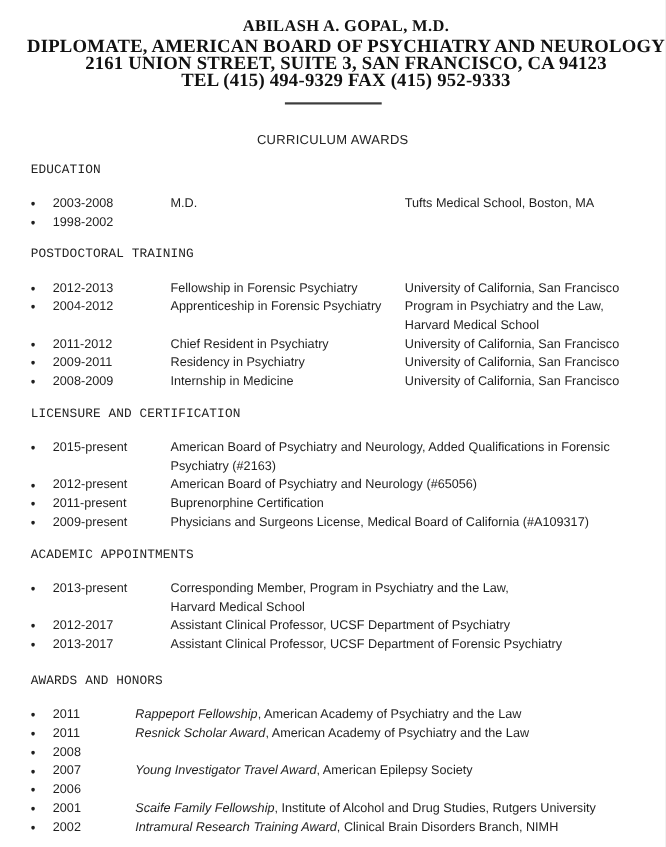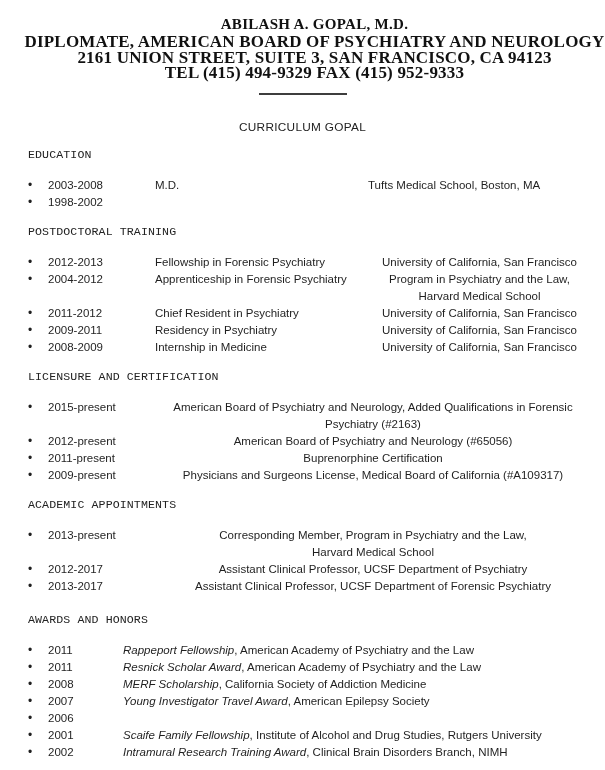--- a/index.html
+++ b/index.html
@@ -52,37 +52,37 @@
     font-family: Liberation Mono, monospace;
   }
   .sec-heading.extra-gap { margin-top: 16px; }
 
   .row { display: grid; line-height: 17px; }
   .row4 { grid-template-columns: 20px 107px 213px 1fr; }
   .row3 { grid-template-columns: 20px 107px 1fr; }
   .rowA { grid-template-columns: 20px 75px 1fr; }
 
   .bullet { font-size: 12px; }
-  .multi { white-space: pre-line; text-align: center; }
+  .multi { white-space: pre-line; }
   .award-line { white-space: nowrap; }
   .award-title { font-style: italic; }
 </style>
 </head>
 <body>
 
 <div class="page">
 
   <div class="letterhead">
     <div class="lh-name">ABILASH A. GOPAL, M.D.</div>
     <div class="lh-line">DIPLOMATE, AMERICAN BOARD OF PSYCHIATRY AND NEUROLOGY</div>
     <div class="lh-line">2161 UNION STREET, SUITE 3, SAN FRANCISCO, CA 94123</div>
     <div class="lh-line">TEL (415) 494-9329 FAX (415) 952-9333</div>
   </div>
   <div class="divider"></div>
-  <div class="doc-title">CURRICULUM GOPAL</div>
+  <div class="doc-title">CURRICULUM AWARDS</div>
 
   <div class="content">
 
     <div class="sec-heading">EDUCATION</div>
     <div class="row row4">
       <span class="bullet">•</span>
       <span>2003-2008</span>
       <span>M.D.</span>
       <span>Tufts Medical School, Boston, MA</span>
     </div>
@@ -172,21 +172,20 @@
       <span class="award-line"><span class="award-title">Rappeport Fellowship</span><span>, American Academy of Psychiatry and the Law</span></span>
     </div>
     <div class="row rowA">
       <span class="bullet">•</span>
       <span>2011</span>
       <span class="award-line"><span class="award-title">Resnick Scholar Award</span><span>, American Academy of Psychiatry and the Law</span></span>
     </div>
     <div class="row rowA">
       <span class="bullet">•</span>
       <span>2008</span>
-      <span class="award-line"><span class="award-title">MERF Scholarship</span><span>, California Society of Addiction Medicine</span></span>
     </div>
     <div class="row rowA">
       <span class="bullet">•</span>
       <span>2007</span>
       <span class="award-line"><span class="award-title">Young Investigator Travel Award</span><span>, American Epilepsy Society</span></span>
     </div>
     <div class="row rowA">
       <span class="bullet">•</span>
       <span>2006</span>
     </div>

